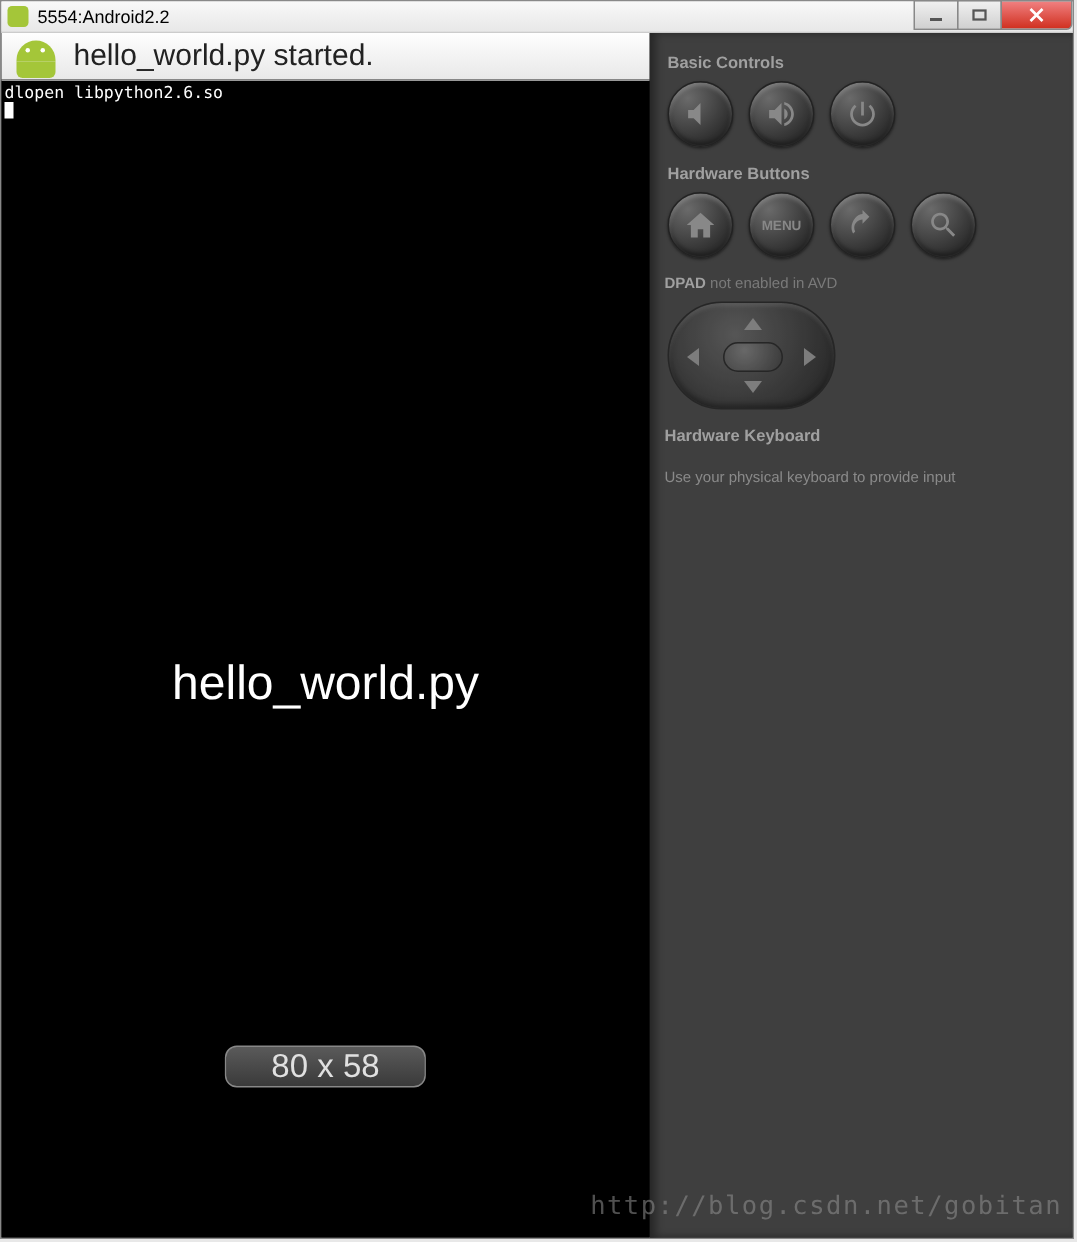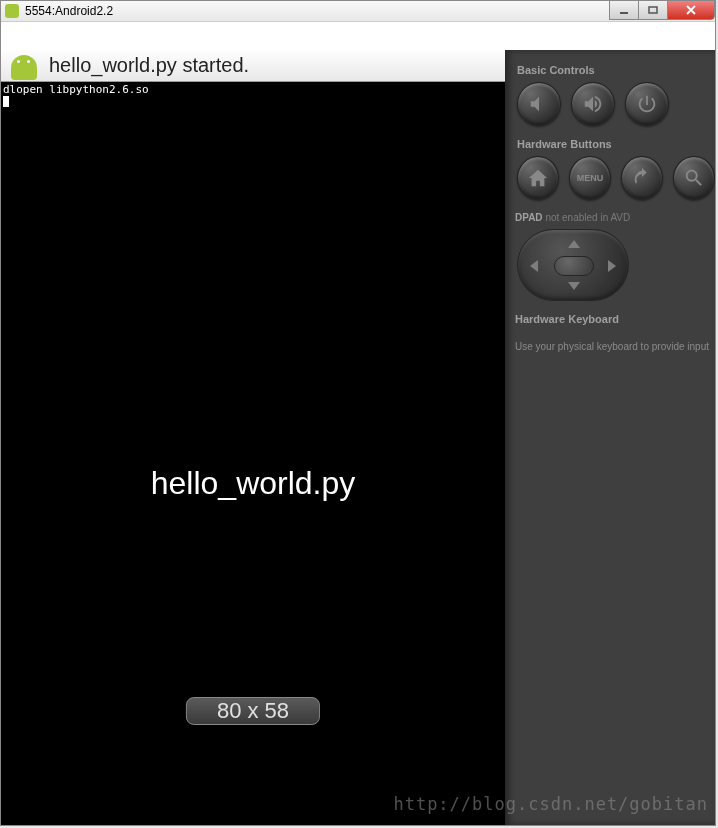--- a/index.html
+++ b/index.html
@@ -11,21 +11,20 @@
     overflow: hidden;
     position: relative;
   }
   .window {
     width: 716px;
     height: 826px;
     border: 1px solid #888;
     background: #fff;
     display: flex;
     flex-direction: column;
-    gap: 28px;
   }
   .titlebar {
     height: 21px;
     background: linear-gradient(to bottom, #f8f8f8, #e8e8e8);
     display: flex;
     align-items: center;
     padding-left: 4px;
     font-size: 12px;
     color: #000;
     border-bottom: 1px solid #ccc;
@@ -54,21 +53,21 @@
     color: #fff;
     width: 48px;
     border-radius: 0 0 4px 0;
   }
   .content {
     flex: 1;
     display: flex;
     background: #000;
   }
   .phone-screen {
-    width: 504px;
+    width: 432px;
     background: #000;
     position: relative;
   }
   .app-header {
     height: 32px;
     background: linear-gradient(to bottom, #fefefe, #e8e8e8);
     display: flex;
     align-items: center;
     padding: 0 6px;
     color: #222;

